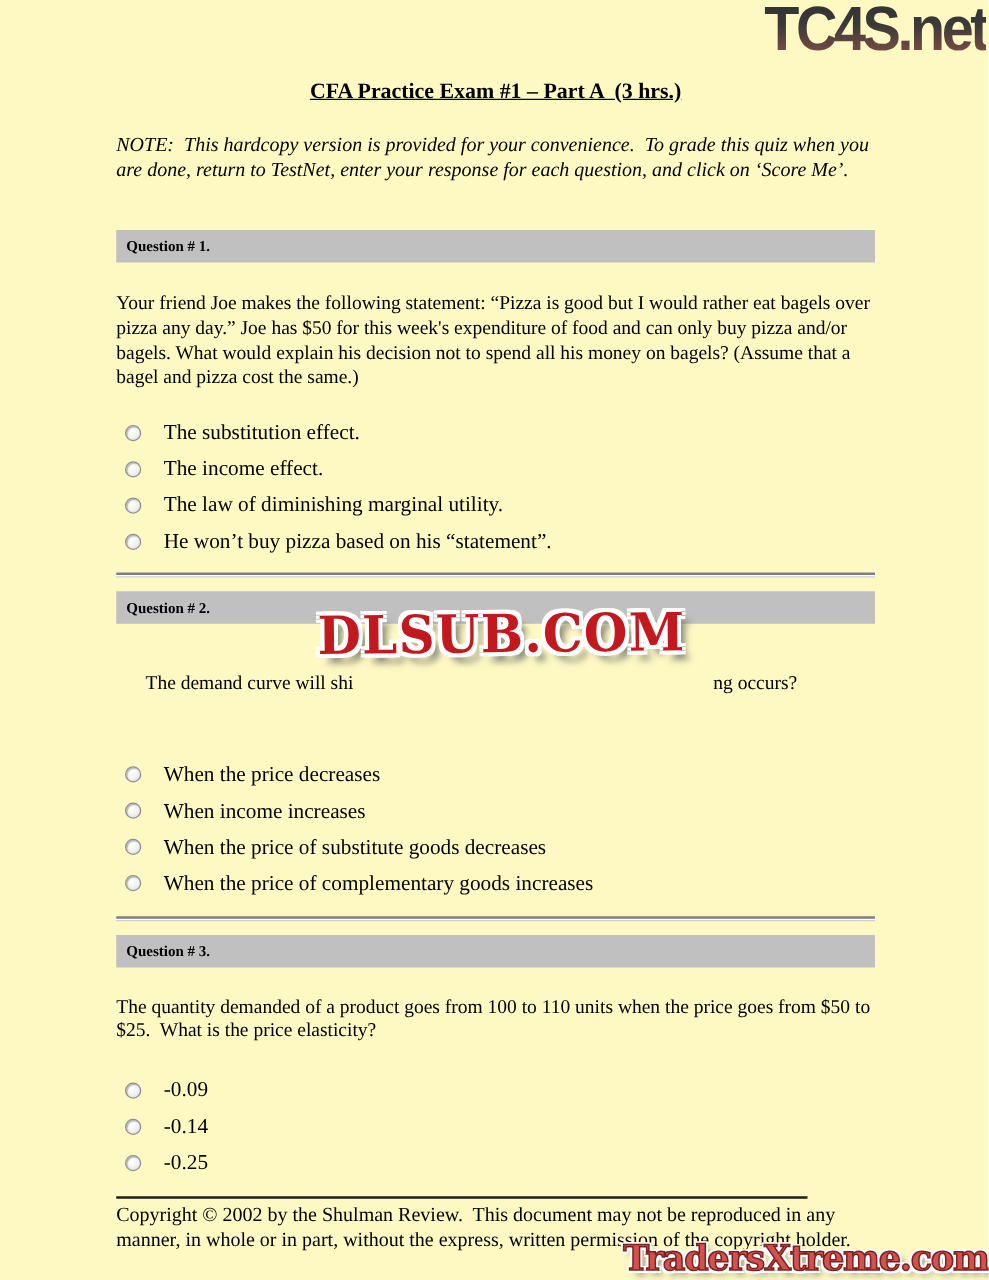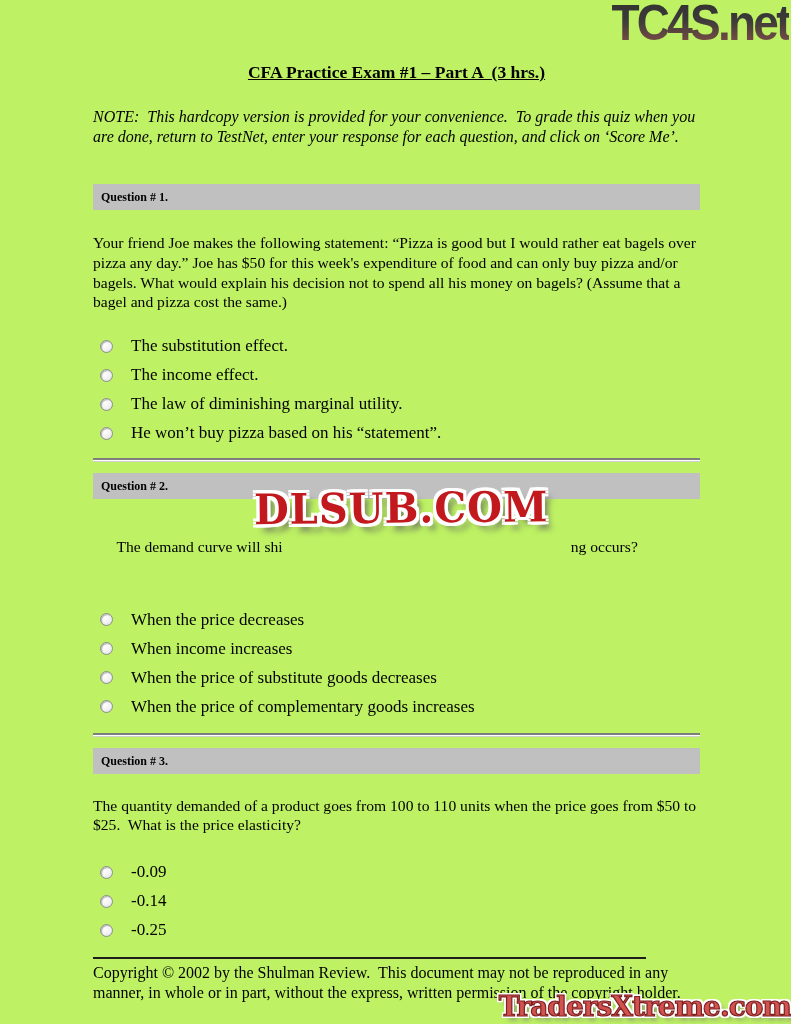--- a/index.html
+++ b/index.html
@@ -1,16 +1,16 @@
 <!DOCTYPE html>
 <html><head>
 <meta charset="utf-8">
 <style>
   html,body{margin:0;padding:0;background:#fff;}
-  .page{position:relative;width:791px;height:1024px;background:#bef264;overflow:hidden;
+  .page{position:relative;width:791px;height:1024px;background:#fef9c3;overflow:hidden;
         font-family:"Liberation Serif",serif;color:#000;}
 
   
   .tc4s{position:absolute;top:-6px;right:2px;
         font-family:"Liberation Sans",sans-serif;font-weight:bold;font-size:50px;
         letter-spacing:-3px;transform:scale(0.92,1.0);transform-origin:top right;
         background:linear-gradient(to bottom,#2f2f2f 0%,#3c3a39 45%,#6f4a44 78%,#9d7f78 100%);
         -webkit-background-clip:text;background-clip:text;color:transparent;}
 
   .content{position:absolute;left:93px;top:0;width:607px;}

